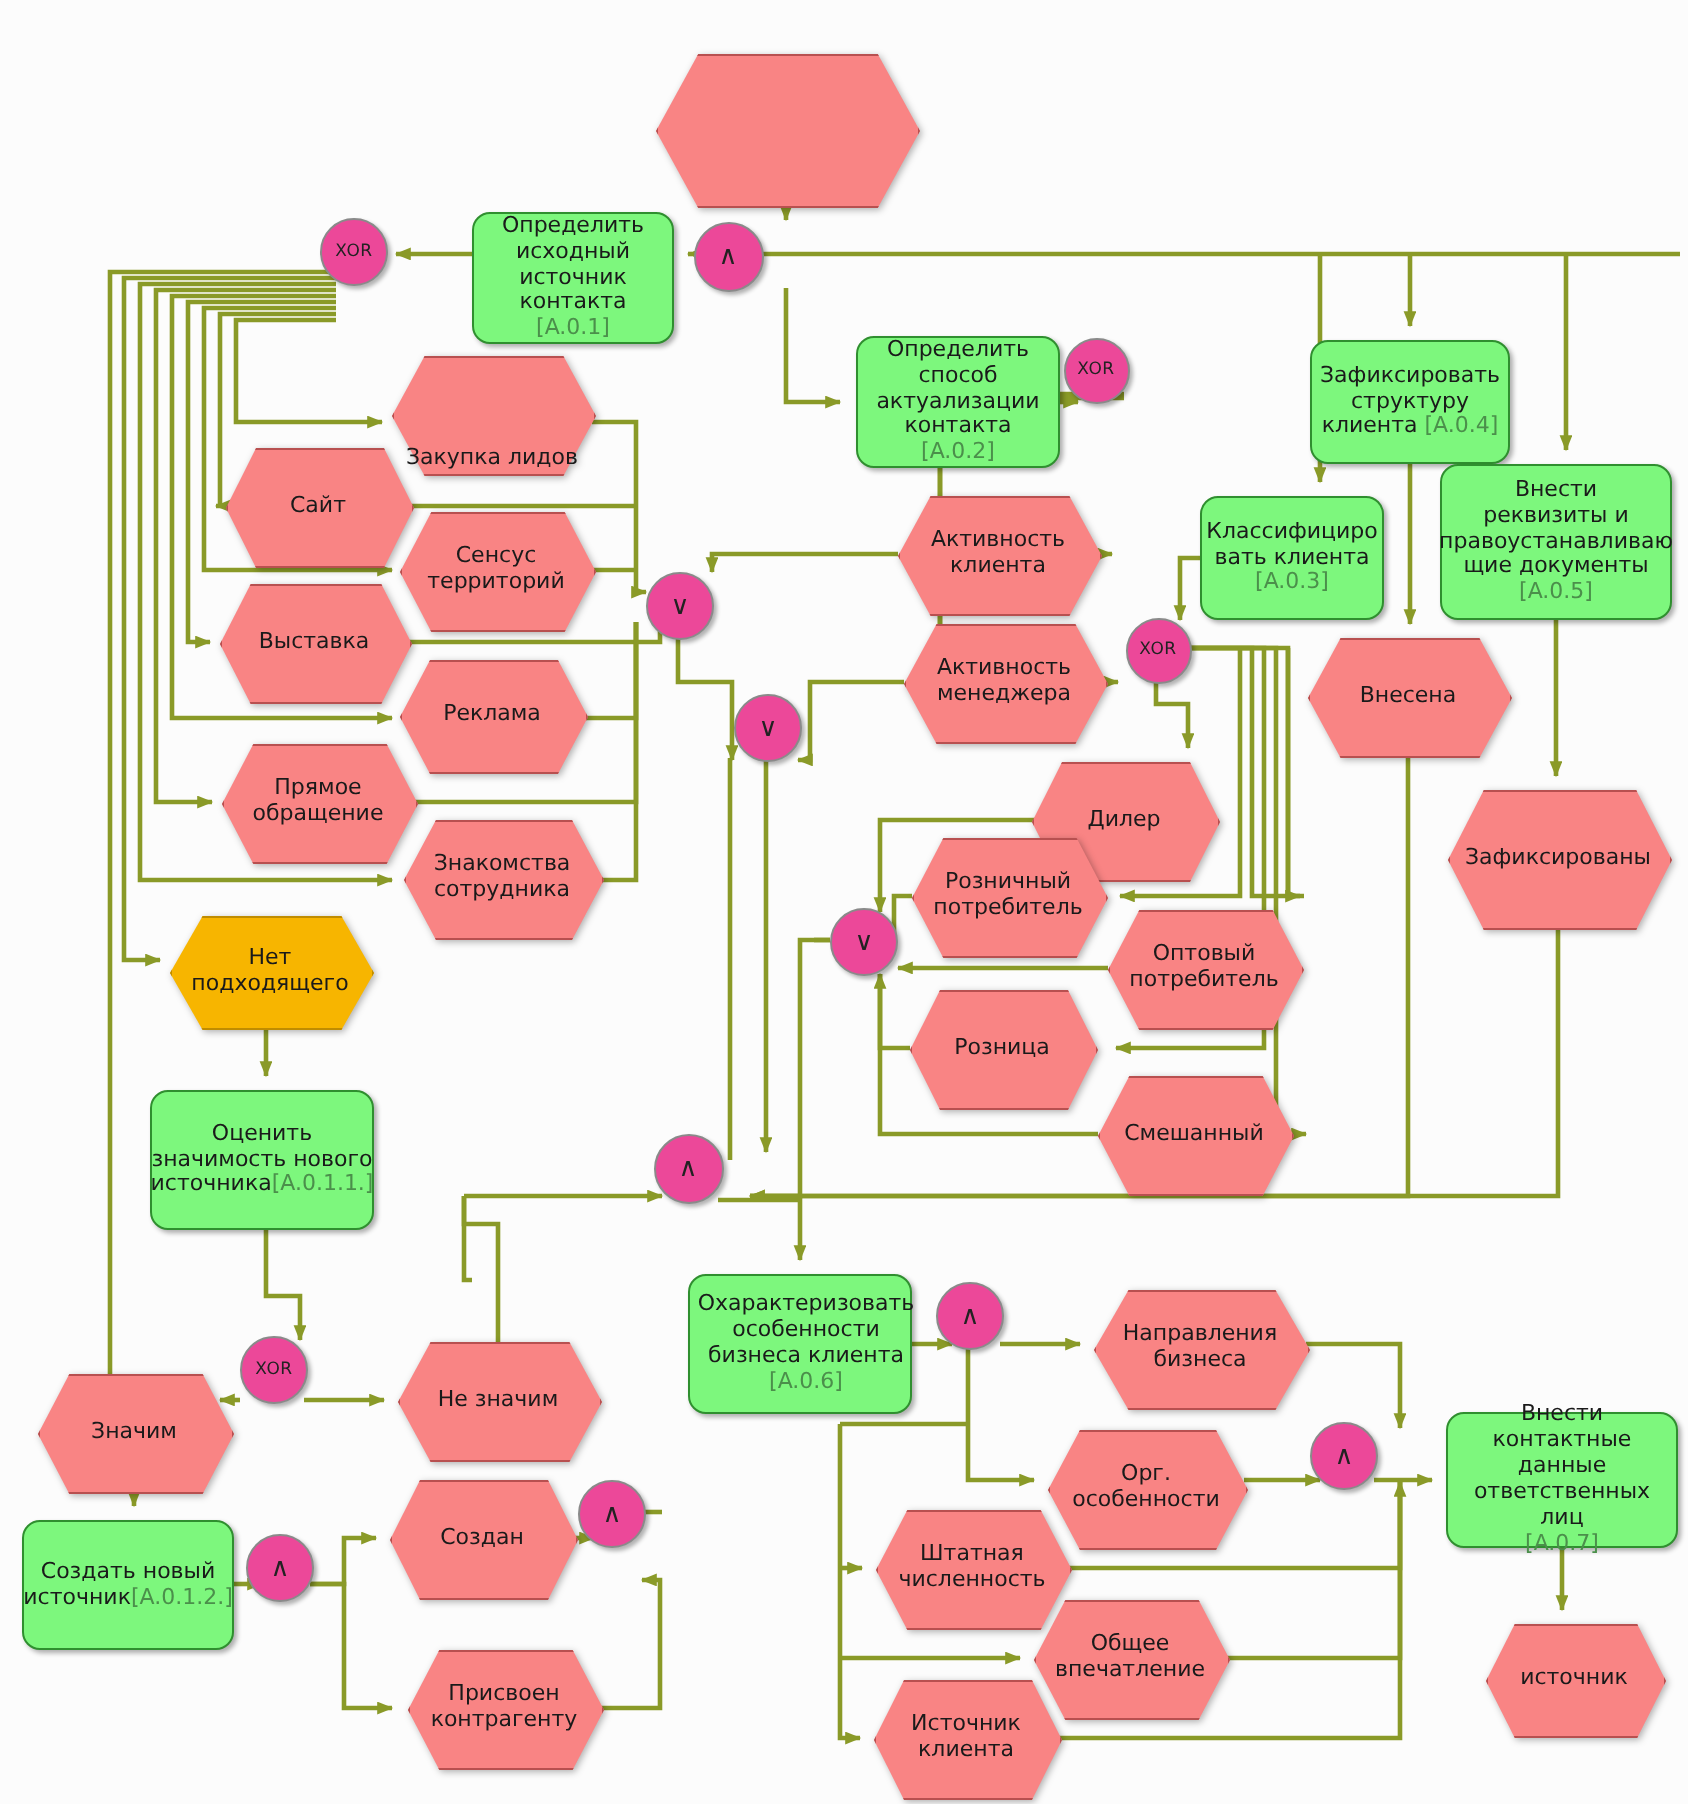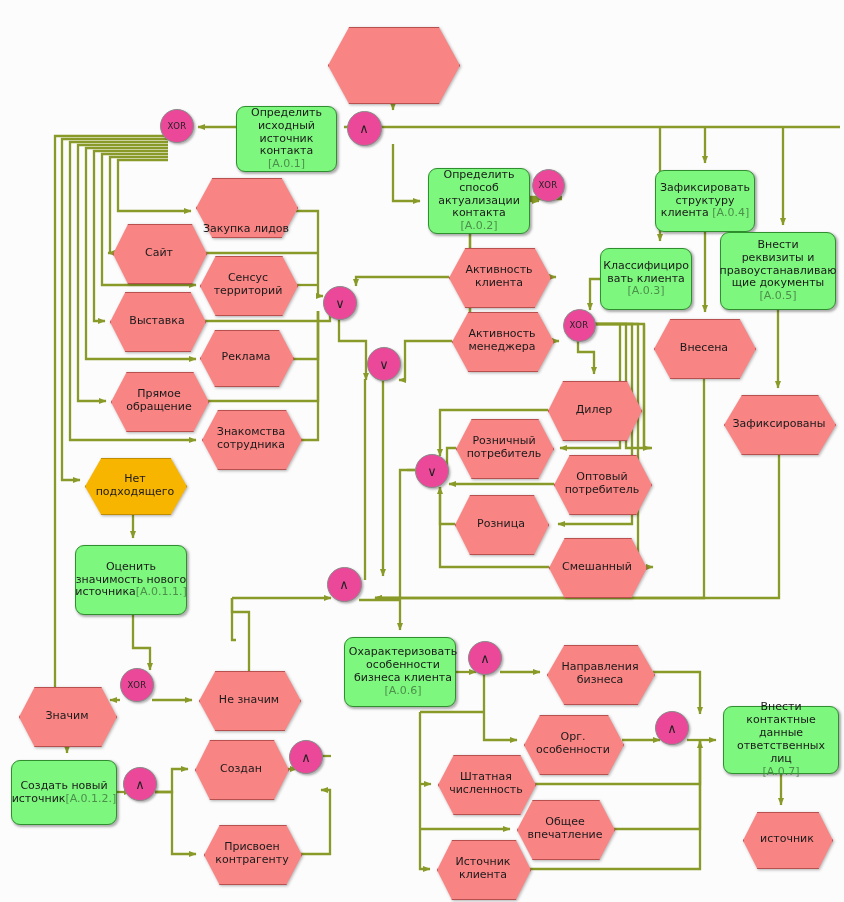--- a/index.html
+++ b/index.html
@@ -228,27 +228,27 @@
         <div>Активность</div>
         <div>менеджера</div>
       </div>
     </div>
     <div class="node hex" style="left: 654px; top: 319px; width: 100px; height: 58px;">
       <div class="shape"></div>
       <div class="lbl">
         <div>Внесена</div>
       </div>
     </div>
-    <div class="node hex" style="left: 724px; top: 395px; width: 110px; height: 58px;">
+    <div class="node hex" style="left: 724px; top: 395px; width: 110px; height: 68px;">
       <div class="shape"></div>
       <div class="lbl">
         <div>Зафиксированы</div>
       </div>
     </div>
-    <div class="node hex" style="left: 548px; top: 381px; width: 92px; height: 58px;">
+    <div class="node hex" style="left: 516px; top: 381px; width: 92px; height: 58px;">
       <div class="shape"></div>
       <div class="lbl">
         <div>Дилер</div>
       </div>
     </div>
     <div class="node hex" style="left: 456px; top: 419px; width: 96px; height: 58px;">
       <div class="shape"></div>
       <div class="lbl">
         <div>Розничный</div>
         <div>потребитель</div>

